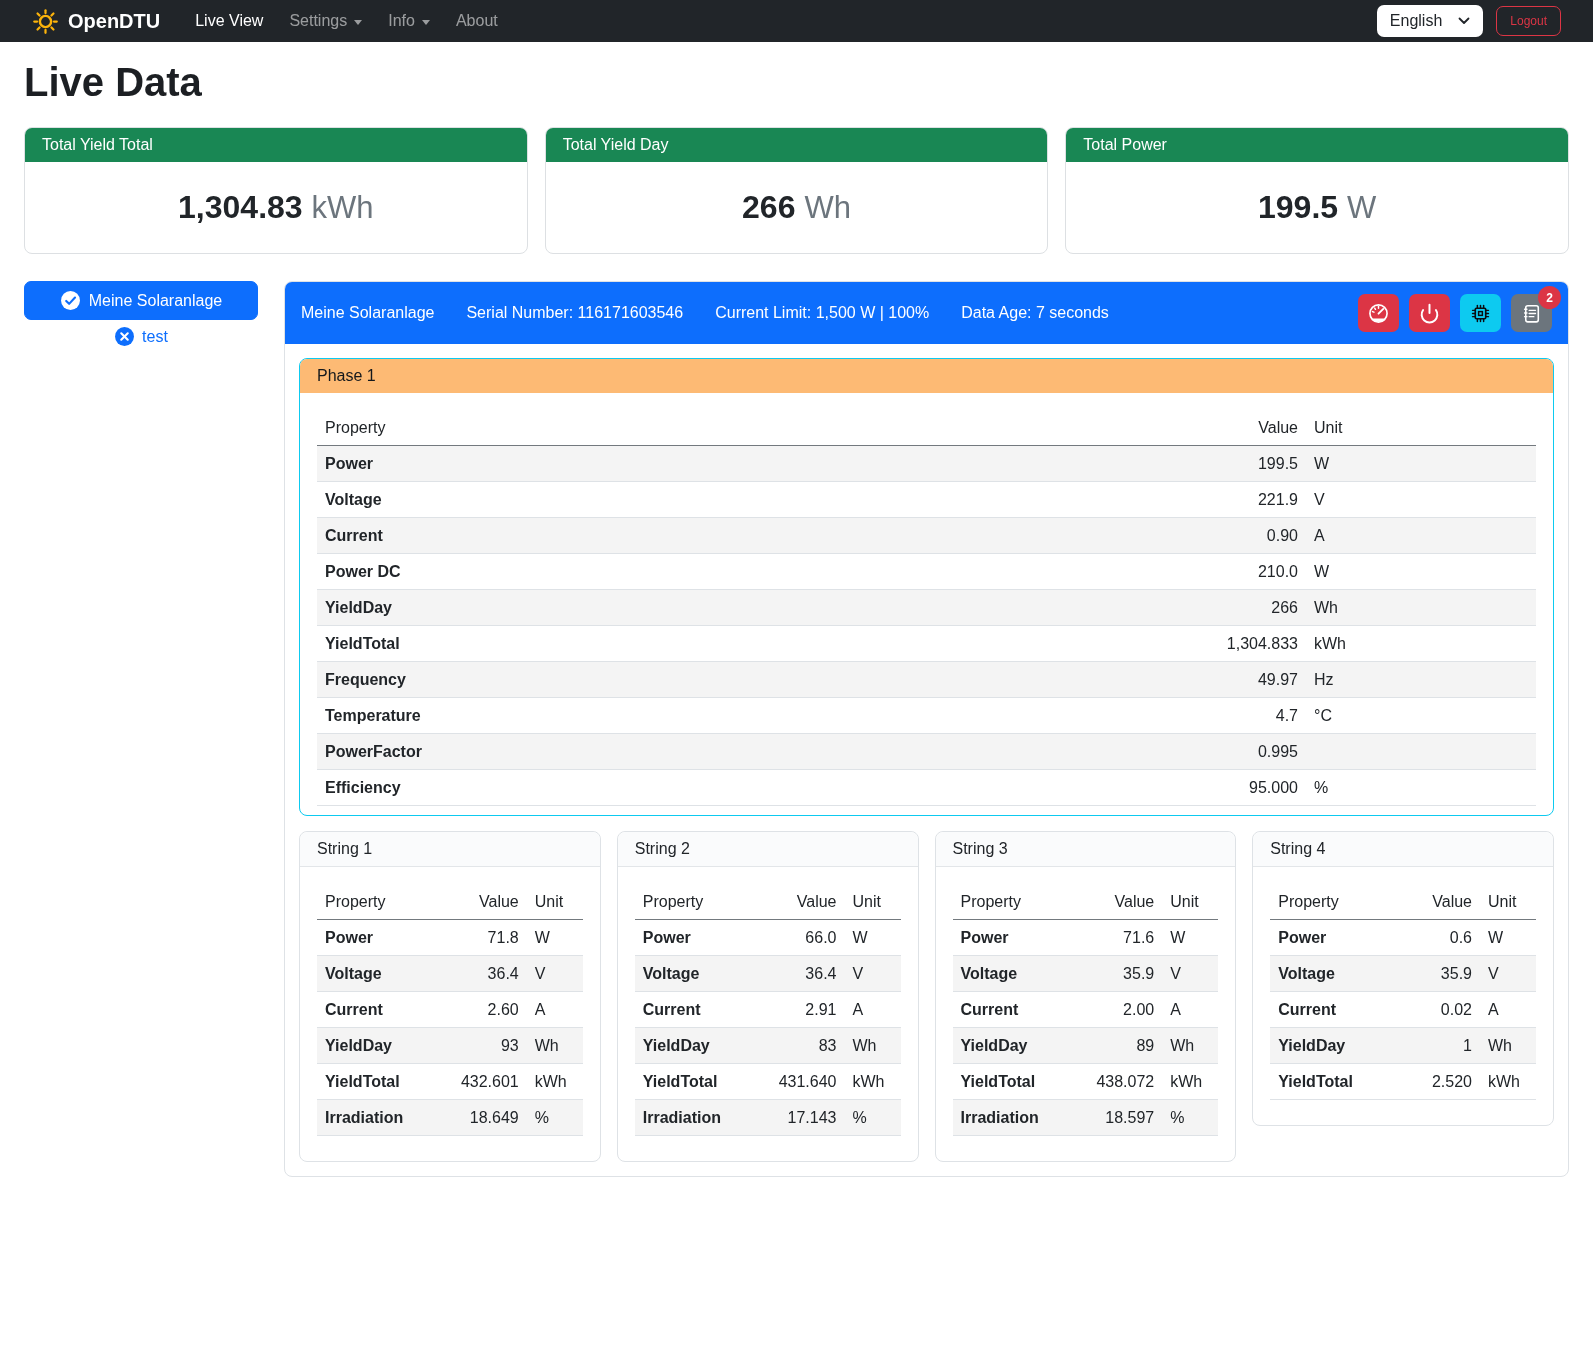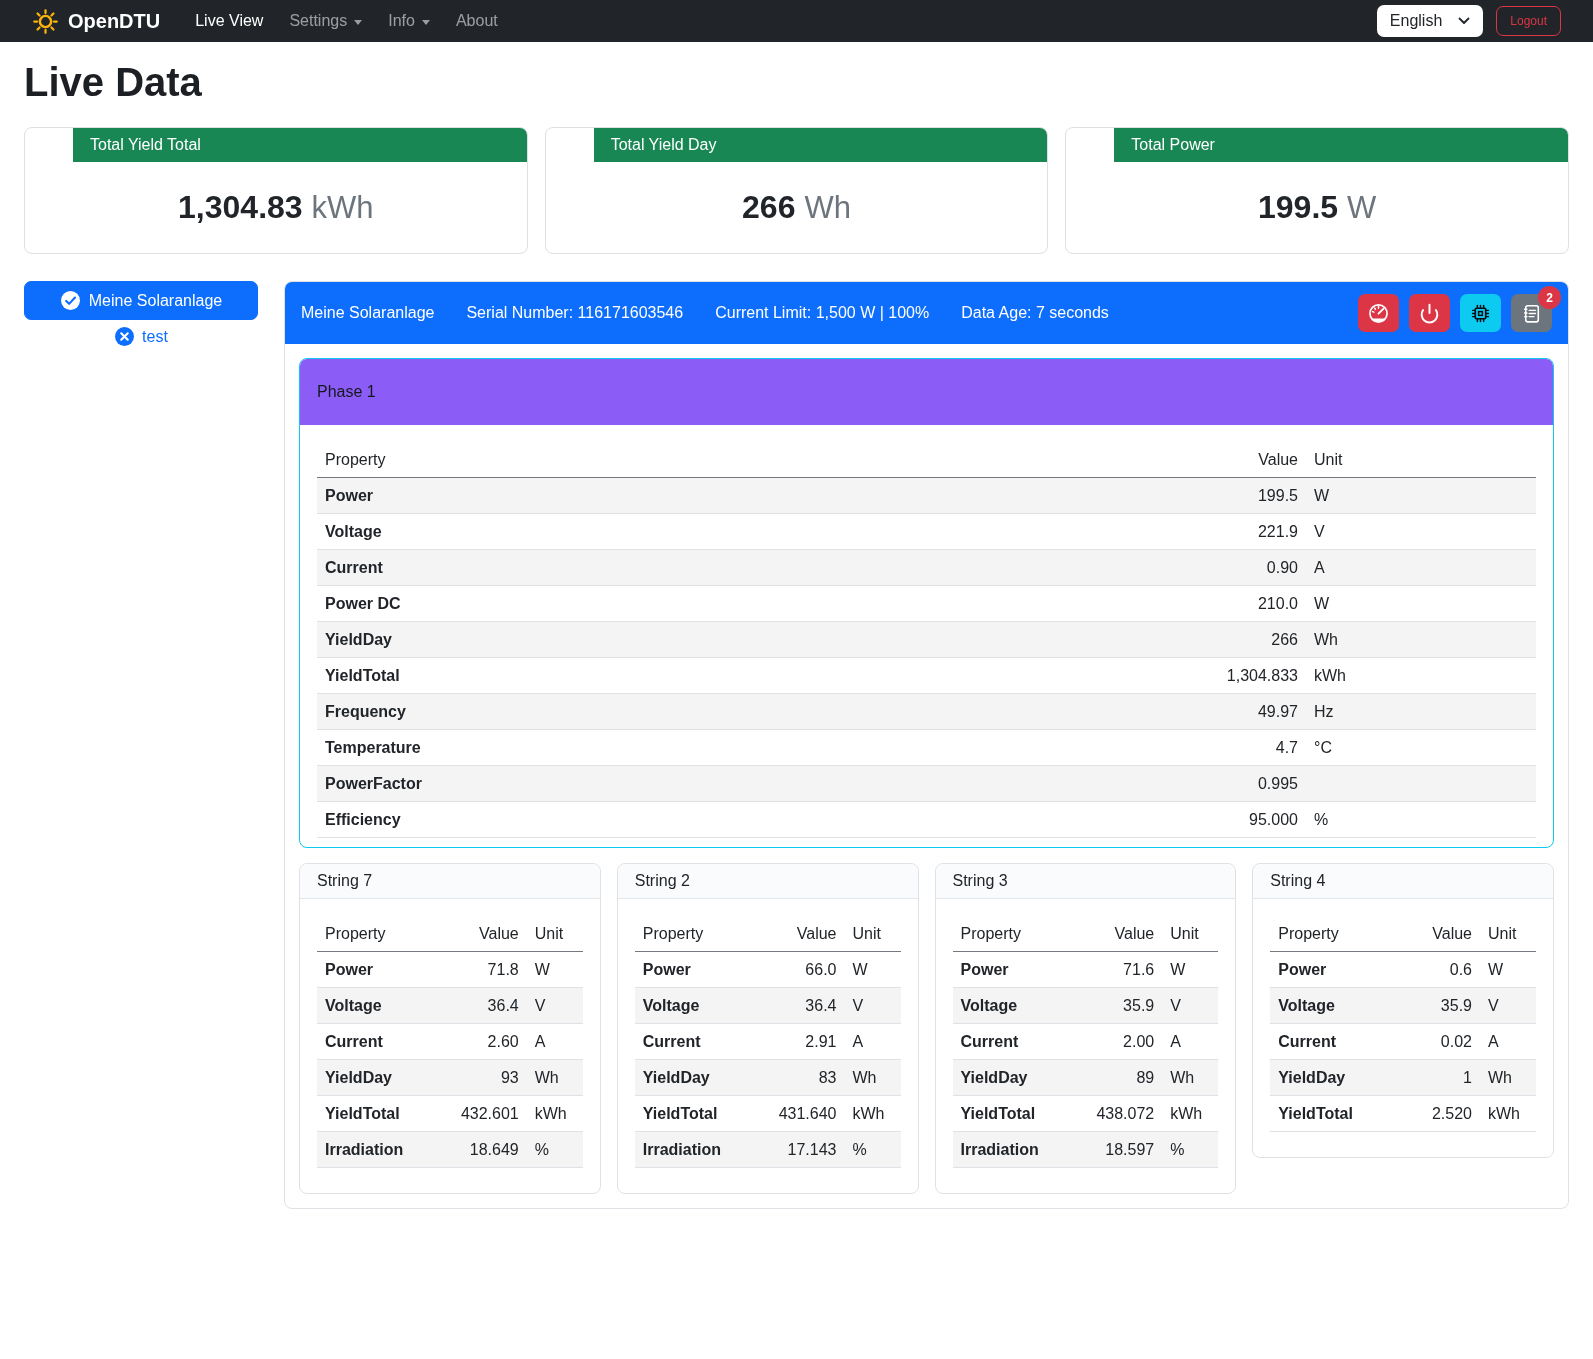--- a/index.html
+++ b/index.html
@@ -79,21 +79,21 @@
     grid-template-columns: repeat(3, 1fr);
     gap: 17px;
     margin-bottom: 27px;
   }
   .stat-card {
     border: 1px solid #dde0e3;
     border-radius: 8px;
     overflow: hidden;
     background: #fff;
   }
-  .stat-header { background: #198754; color: #fff; padding: 8px 17px; margin-left: 48px; }
+  .stat-header { background: #198754; color: #fff; padding: 8px 17px; }
   .stat-body { padding: 27px 16px; text-align: center; }
   .stat-value { font-size: 32px; font-weight: 700; color: #212529; }
   .stat-unit  { font-size: 31px; color: #6c757d; margin-left: 9px; }
 
   
   .content-row {
     display: grid;
     grid-template-columns: 234px 1fr;
     gap: 26px;
     align-items: start;
@@ -172,21 +172,21 @@
   .inverter-body { padding: 14px; }
 
   
   .phase-card {
     border: 1px solid #0dcaf0;
     border-radius: 8px;
     overflow: hidden;
     margin-bottom: 15px;
     background: #fff;
   }
-  .phase-header { background: #8b5cf6; color: #14181c; padding: 24px 17px; }
+  .phase-header { background: #fdba74; color: #14181c; padding: 8px 17px; }
   .card-body-pad { padding: 17px 17px 9px 17px; }
 
   
   table { width: 100%; border-collapse: collapse; font-size: 16px; }
   th, td { padding: 8.5px 8px; border-bottom: 1px solid #dee2e6; text-align: left; }
   thead th { border-bottom: 1px solid #73797e; font-weight: 400; }
   tbody th { font-weight: 700; }
   td.col-value, th.col-value { text-align: right; }
   .phase-table th.col-value, .phase-table td.col-value { width: 120px; }
   .phase-table th.col-unit,  .phase-table td.col-unit  { width: 230px; }
@@ -434,21 +434,21 @@
                     <td class="col-value">95.000</td>
                     <td class="col-unit">%</td>
                   </tr>
                 </tbody>
               </table>
           </div>
         </div>
 
         <div class="strings-row">
             <div class="string-card">
-              <div class="string-header">String 7</div>
+              <div class="string-header">String 1</div>
               <div class="card-body-pad">
                 <table class="string-table stripe-even">
                   <thead>
                     <tr>
                       <th class="col-prop">Property</th>
                       <th class="col-value">Value</th>
                       <th class="col-unit">Unit</th>
                     </tr>
                   </thead>
                   <tbody>

